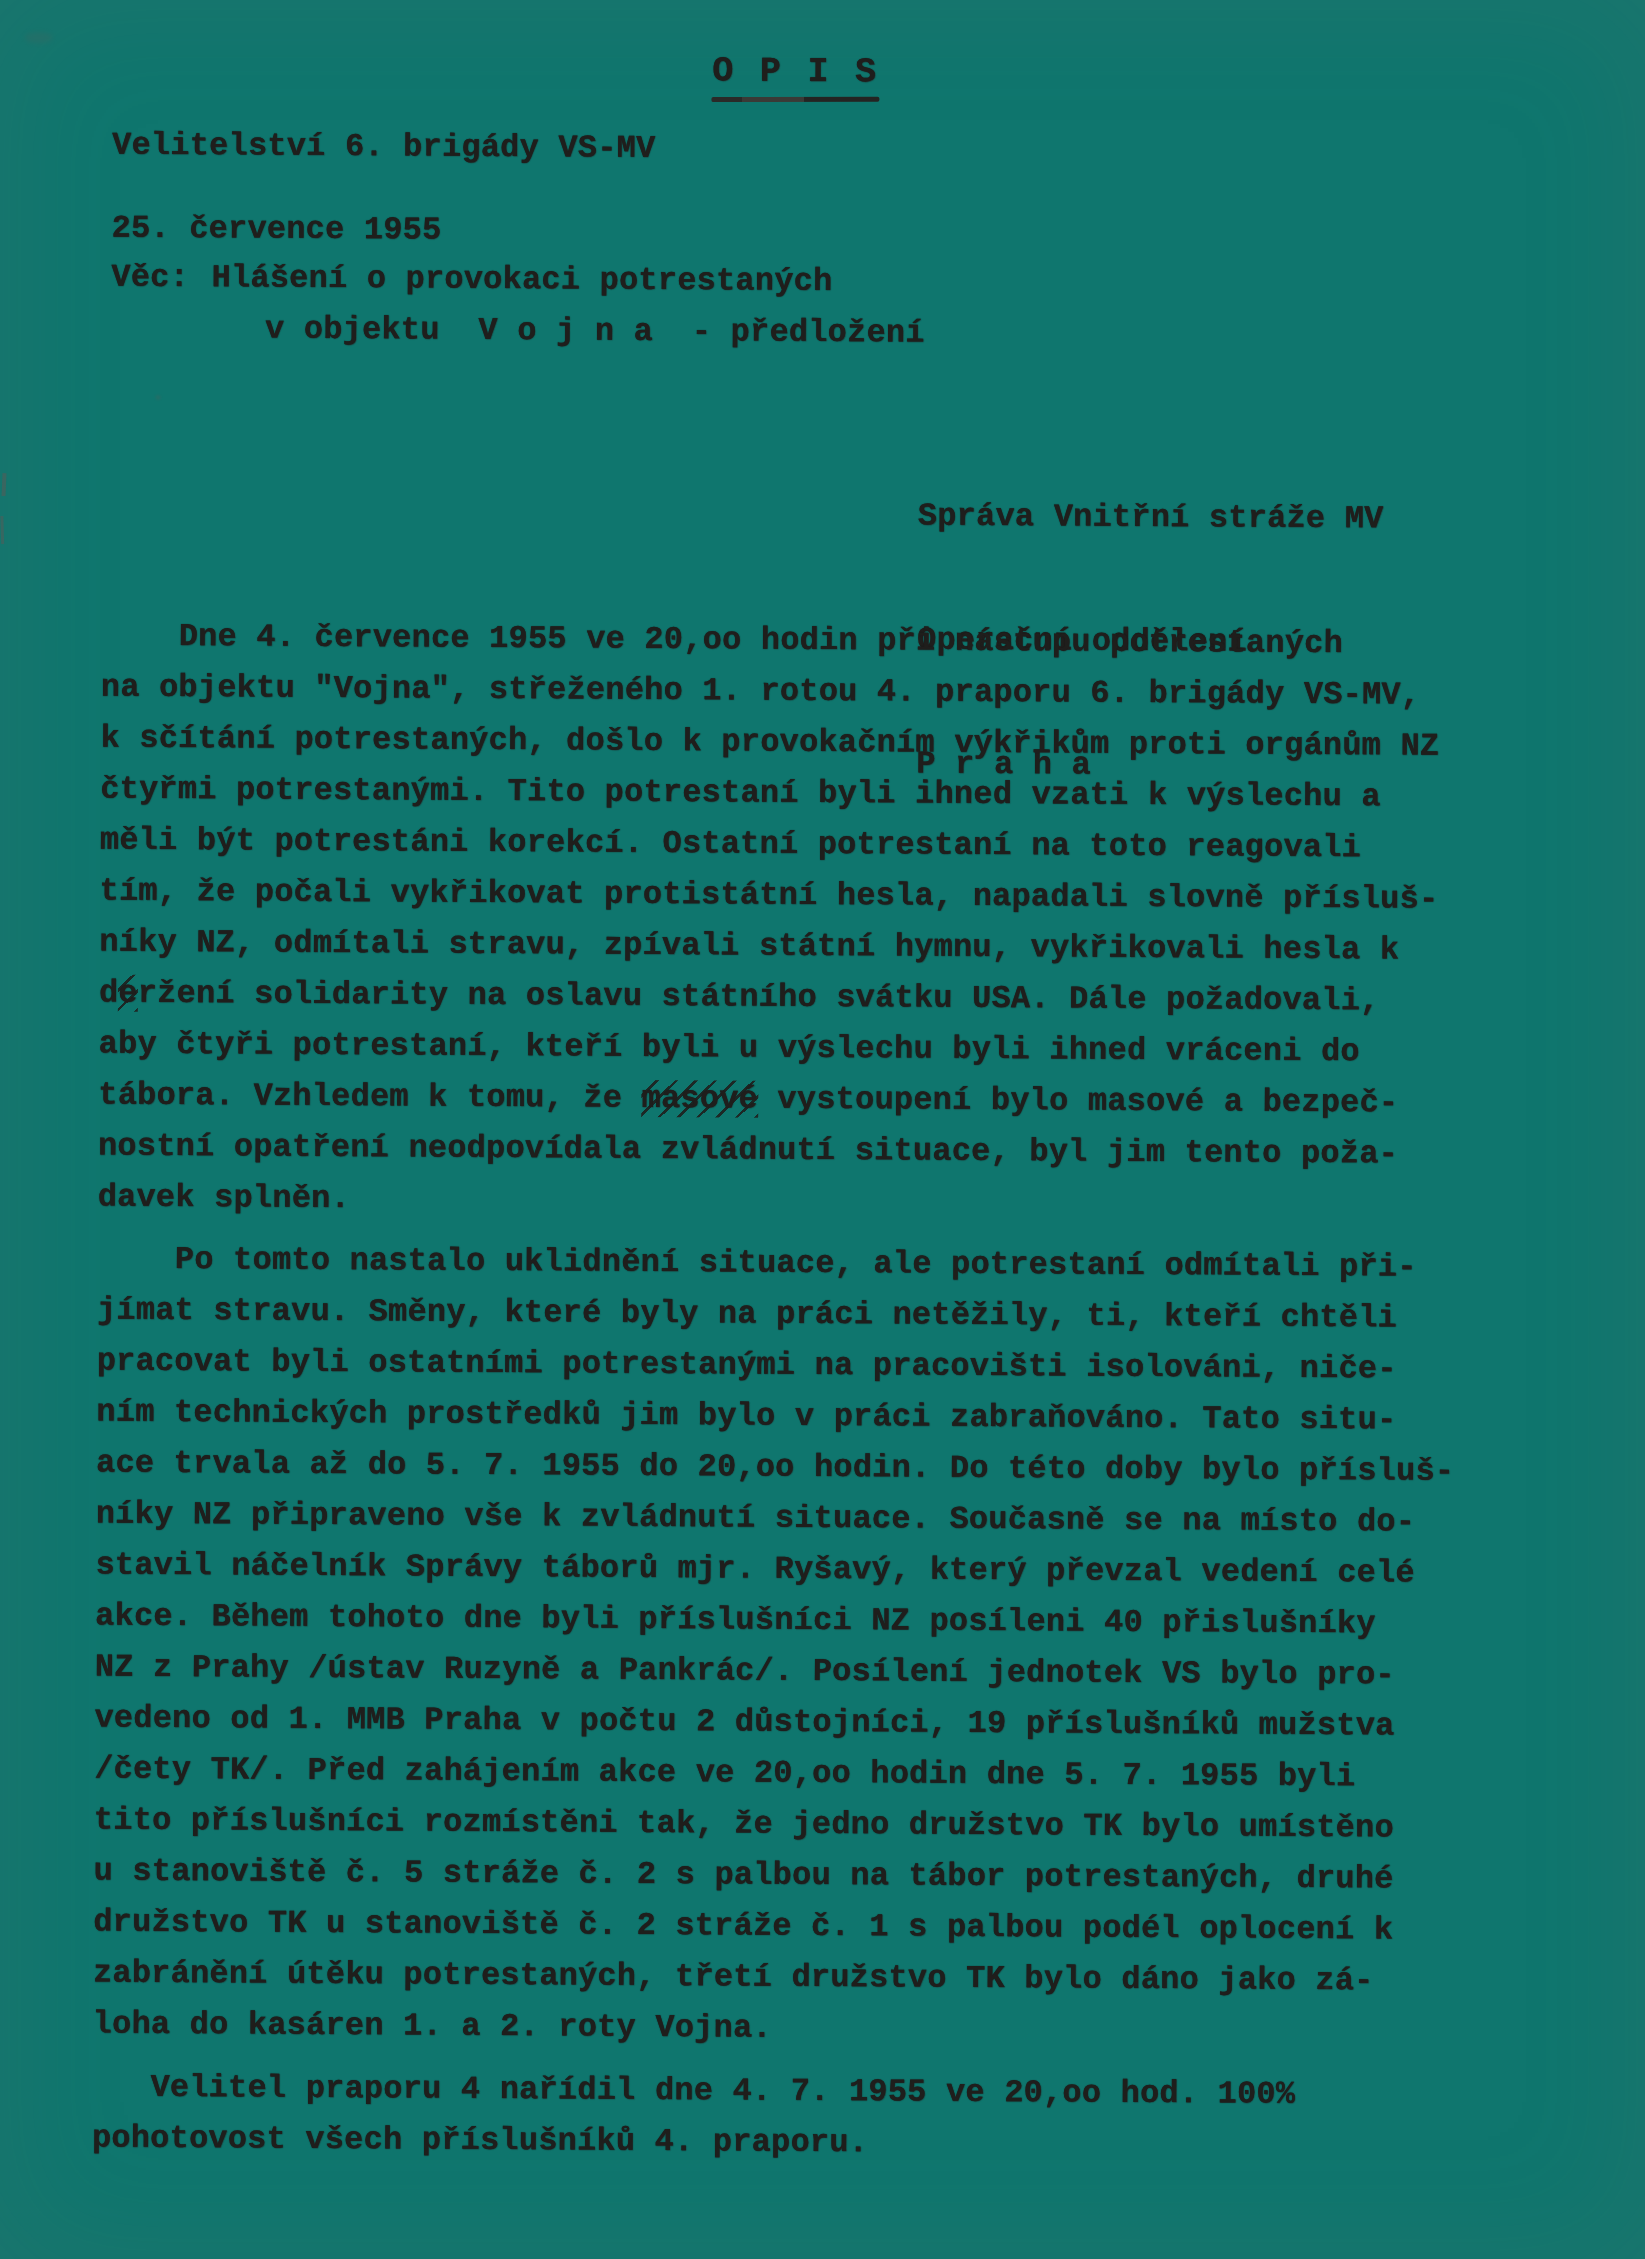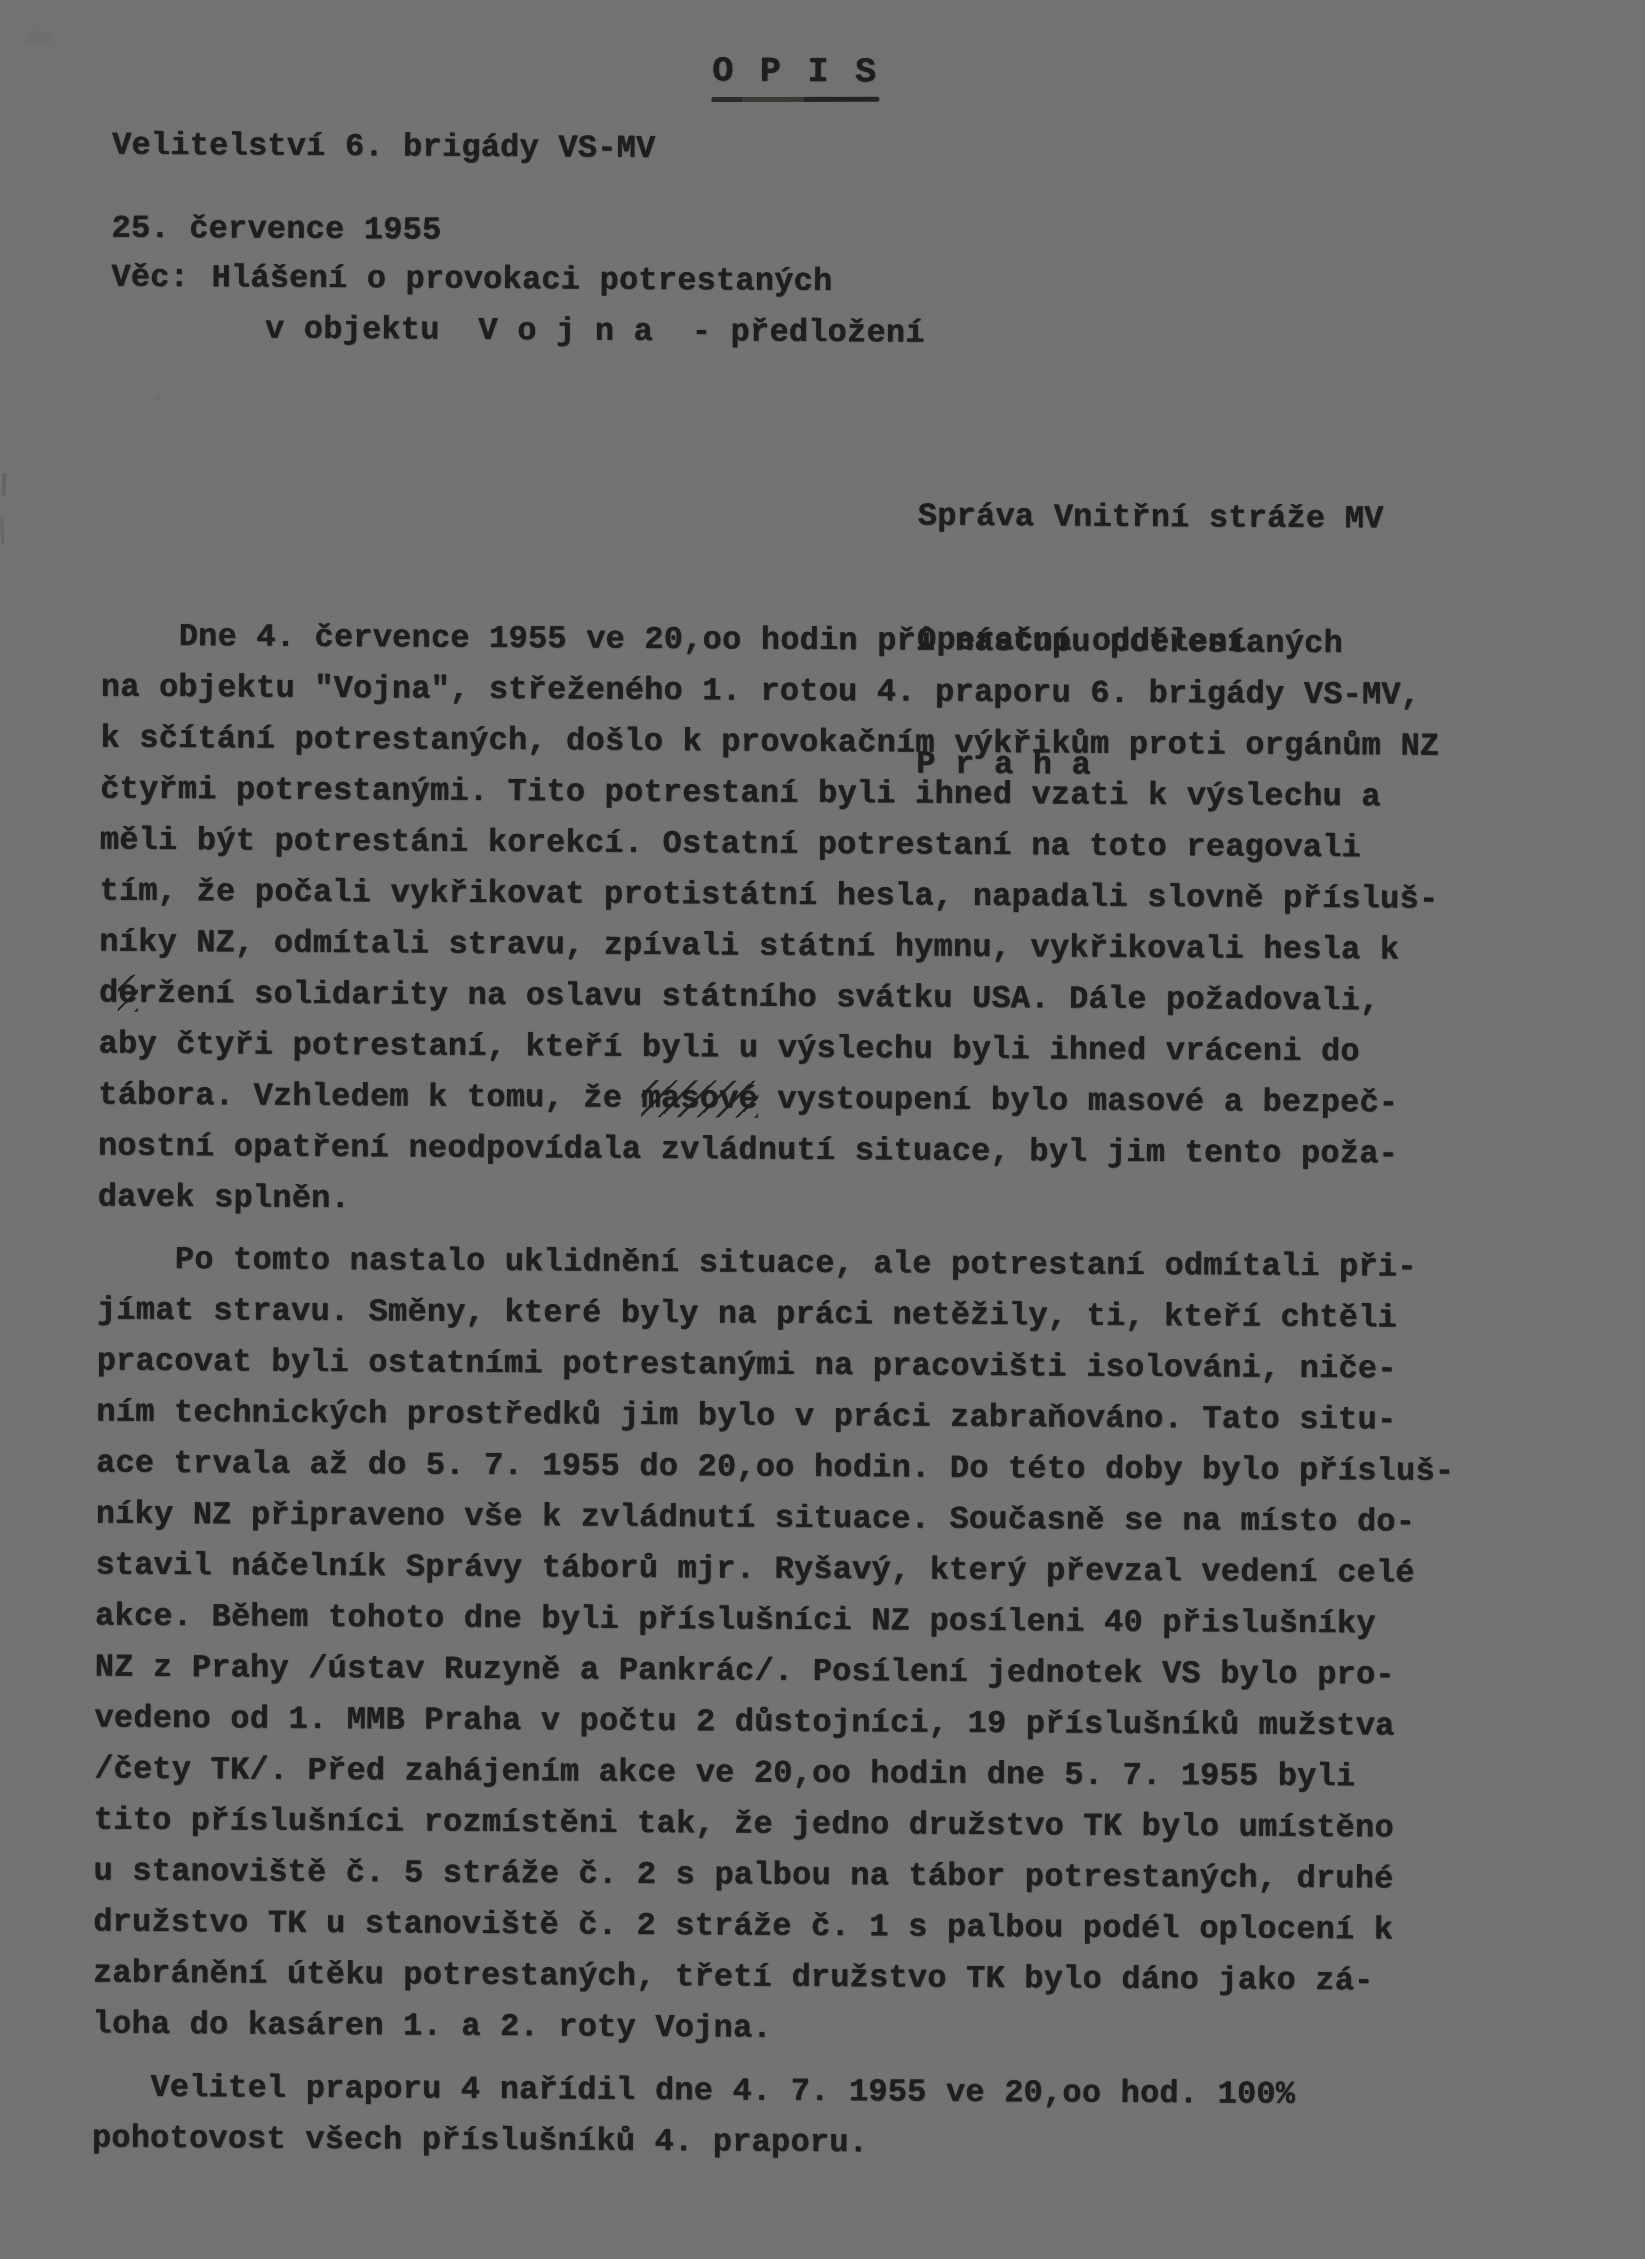--- a/index.html
+++ b/index.html
@@ -1,19 +1,19 @@
 <!DOCTYPE html>
 <html lang="cs" style="font-size:15px"><head>
 <meta charset="utf-8">
 <style>
   html,body{margin:0;padding:0;background:#f5f4f0;}
   .page{
     position:relative;
     width:1646px;height:2260px;
-    background:#737373;
+    background:#0f766e;
     overflow:hidden;
     font-family:"Liberation Mono","DejaVu Sans Mono",monospace;
     color:#1f1e1c;
     box-shadow:inset 0 0 132px rgba(110,110,105,.14);
   }
   .inner{
     position:absolute;inset:0;
     transform:rotate(.35deg);
     transform-origin:0 0;
   }

